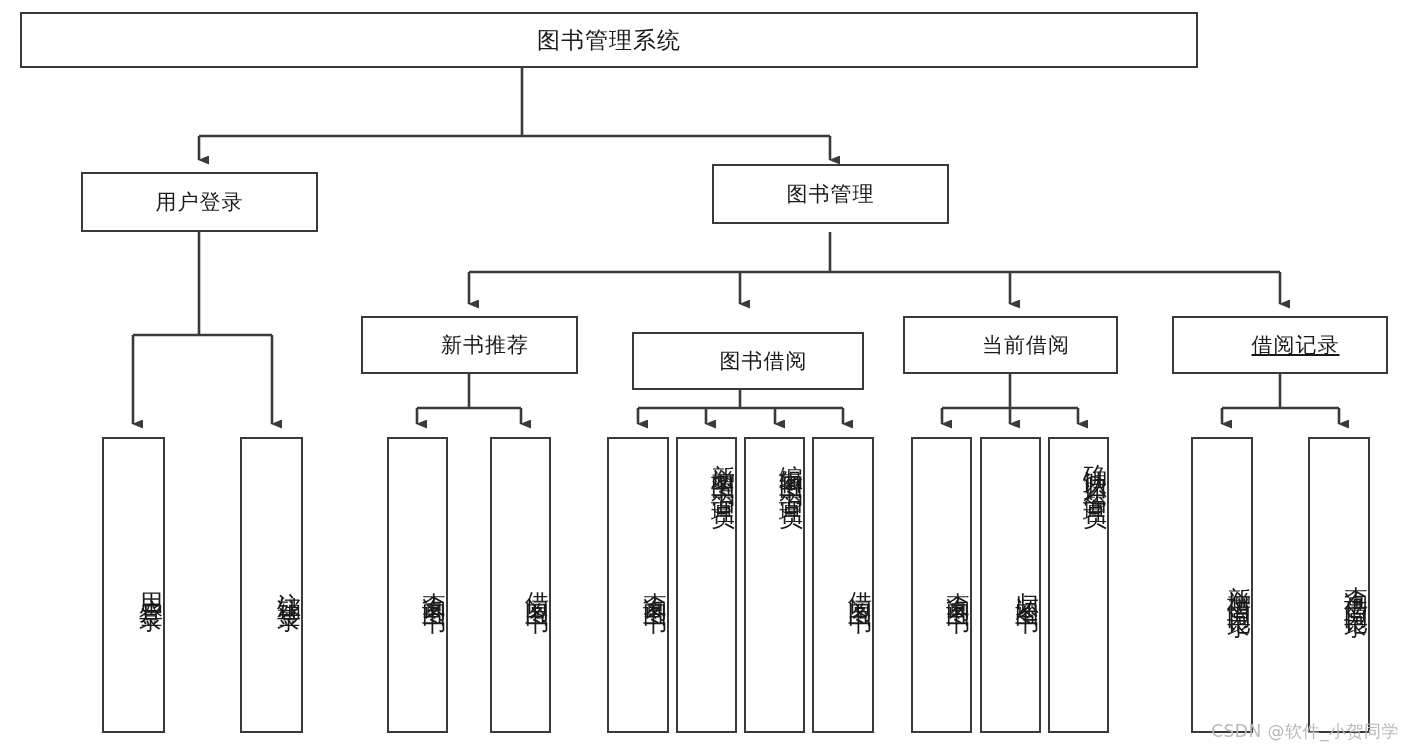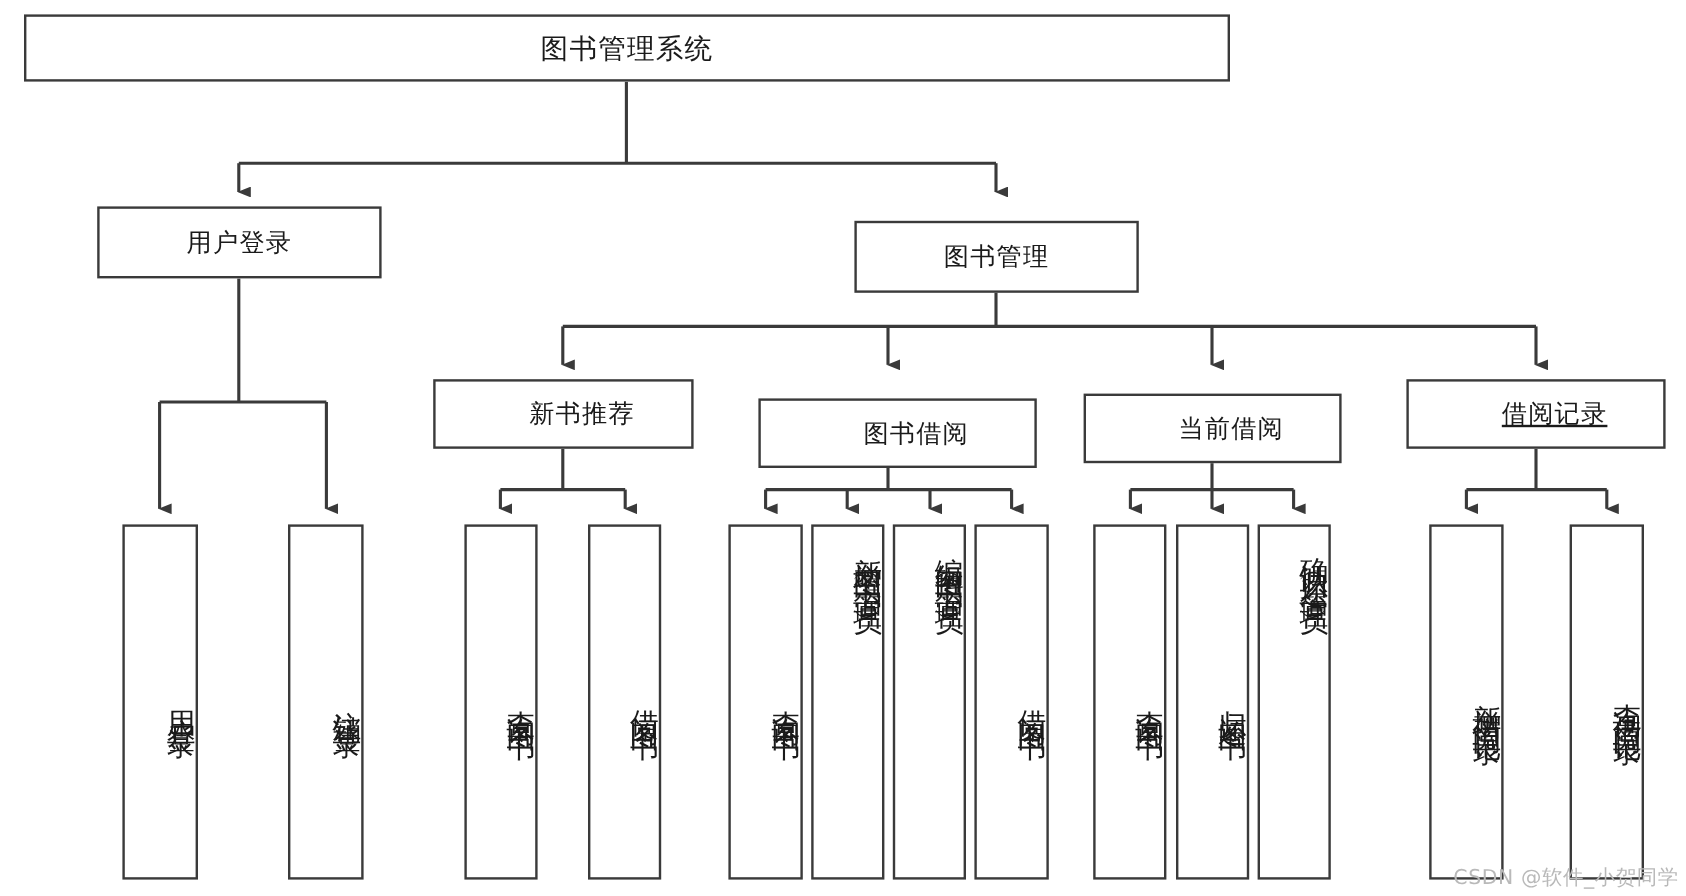--- a/index.html
+++ b/index.html
@@ -112,28 +112,28 @@
       <path d="M1010,408 L1010,424" marker-end="url(#arw)"></path>
       <path d="M1078,408 L1078,424" marker-end="url(#arw)"></path>
 
       <path d="M1280,374 L1280,408"></path>
       <path d="M1222,408 L1339,408"></path>
       <path d="M1222,408 L1222,424" marker-end="url(#arw)"></path>
       <path d="M1339,408 L1339,424" marker-end="url(#arw)"></path>
     </g>
   </svg>
 
-  <div class="node root" style="left:20px;top:12px;width:1005px;height:56px;">图书管理系统</div>
+  <div class="node root" style="left:20px;top:12px;width:1178px;height:56px;">图书管理系统</div>
 
   <div class="node lvl2" style="left:81px;top:172px;width:237px;height:60px;">用户登录</div>
-  <div class="node lvl2" style="left:712px;top:184px;width:237px;height:60px;text-align:right;">图书管理</div>
+  <div class="node lvl2" style="left:712px;top:164px;width:237px;height:60px;text-align:right;">图书管理</div>
 
   <div class="node lvl3" style="left:361px;top:316px;width:217px;height:58px;">新书推荐</div>
   <div class="node lvl3" style="left:632px;top:332px;width:232px;height:58px;">图书借阅</div>
-  <div class="node lvl3" style="left:903px;top:316px;width:215px;height:58px;margin-top:12px;">当前借阅</div>
+  <div class="node lvl3" style="left:903px;top:316px;width:215px;height:58px;">当前借阅</div>
   <div class="node lvl3" style="left:1172px;top:316px;width:216px;height:58px;text-decoration:underline;">借阅记录</div>
 
   <div class="leaf center" style="left:102px;top:437px;width:63px;height:296px;">
     <span class="vtext">用户登录</span>
   </div>
   <div class="leaf center" style="left:240px;top:437px;width:63px;height:296px;">
     <span class="vtext">注销登录</span>
   </div>
 
   <div class="leaf center" style="left:387px;top:437px;width:61px;height:296px;">

